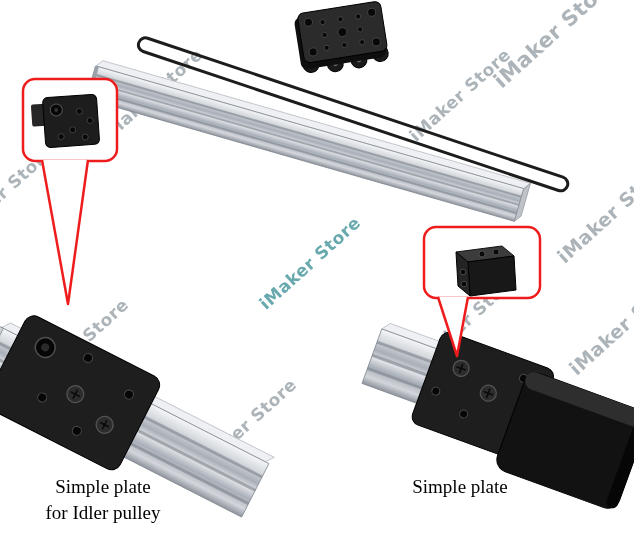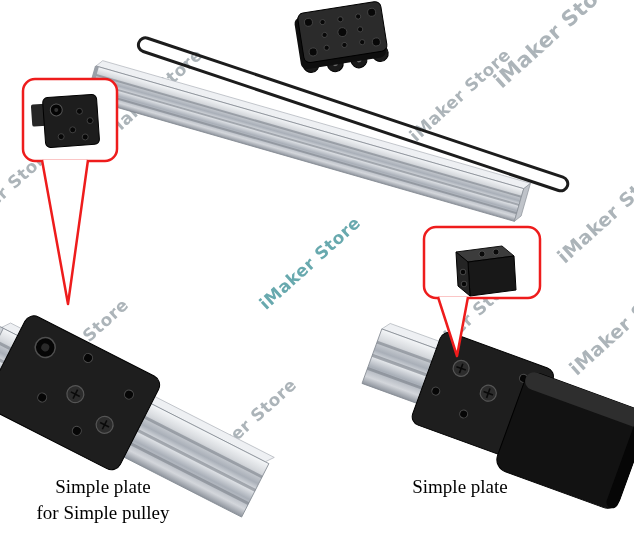--- a/index.html
+++ b/index.html
@@ -189,19 +189,19 @@
         <circle cx="48" cy="14" r="3" fill="#0a0a0a" stroke="#555" stroke-width="0.8"></circle>
         <circle cx="15" cy="34" r="2.8" fill="#060606" stroke="#555" stroke-width="0.8"></circle>
         <circle cx="16" cy="46" r="2.8" fill="#060606" stroke="#555" stroke-width="0.8"></circle>
       </g>
       <path d="M438,297 L457,356 L468,297" fill="#ffffff" stroke="#ee1c1c" stroke-width="2.5" stroke-linejoin="round"></path>
     </g>
   </svg>
 
   <div class="caption caption-idler">
     <div>Simple plate</div>
-    <div>for Simple pulley</div>
+    <div>for Idler pulley</div>
   </div>
   <div class="caption caption-nema">
     <div>Simple plate</div>
   </div>
 
 </div>
 
 </body></html>

